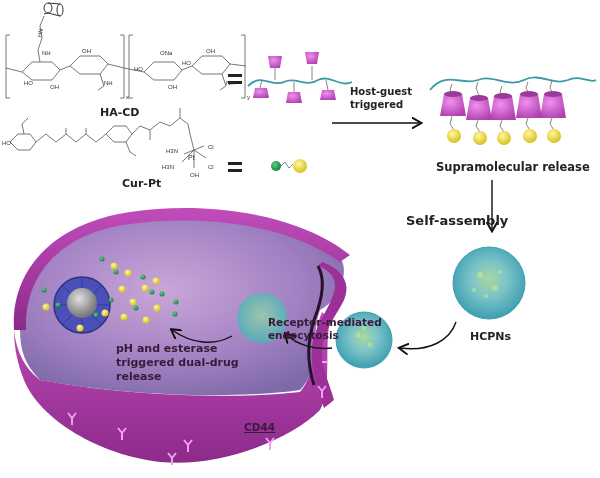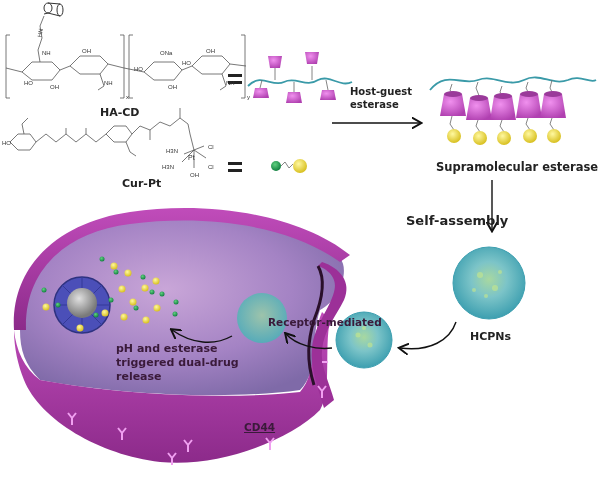--- a/index.html
+++ b/index.html
@@ -288,29 +288,30 @@
   <div class="chem" style="left:188px;top:154px;font-size:7px;">Pt</div>
   <div class="chem" style="left:208px;top:144px;">Cl</div>
   <div class="chem" style="left:208px;top:164px;">Cl</div>
   <div class="chem" style="left:190px;top:172px;">OH</div>
 
   <div class="lbl" style="left:100px;top:106px;font-size:11px;">HA-CD</div>
   <div class="lbl" style="left:102px;top:177px;font-size:11px;margin-left:20px;">Cur-Pt</div>
 
   <div class="lbl center" style="left:350px;top:85px;width:64px;font-size:10px;line-height:13px;">
     <div>Host-guest</div>
-    <div>esterase</div>
+    <div>triggered</div>
   </div>
 
-  <div class="lbl" style="left:436px;top:160px;font-size:11.5px;">Supramolecular esterase</div>
+  <div class="lbl" style="left:436px;top:160px;font-size:11.5px;">Supramolecular release</div>
   <div class="lbl" style="left:406px;top:213px;font-size:13px;">Self-assembly</div>
   <div class="lbl" style="left:470px;top:330px;font-size:11px;">HCPNs</div>
 
   <div class="lbl center cell-text" style="left:268px;top:282px;width:120px;font-size:10.5px;line-height:13px;margin-top:34px;">
     <div>Receptor-mediated</div>
+    <div>endocytosis</div>
   </div>
 
   <div class="lbl center cell-text" style="left:116px;top:342px;width:140px;font-size:11px;line-height:14px;">
     <div>pH and esterase</div>
     <div>triggered dual-drug</div>
     <div>release</div>
   </div>
 
   <div class="lbl cell-text" style="left:244px;top:421px;font-size:10.5px;text-decoration:underline;">CD44</div>
 </div>

